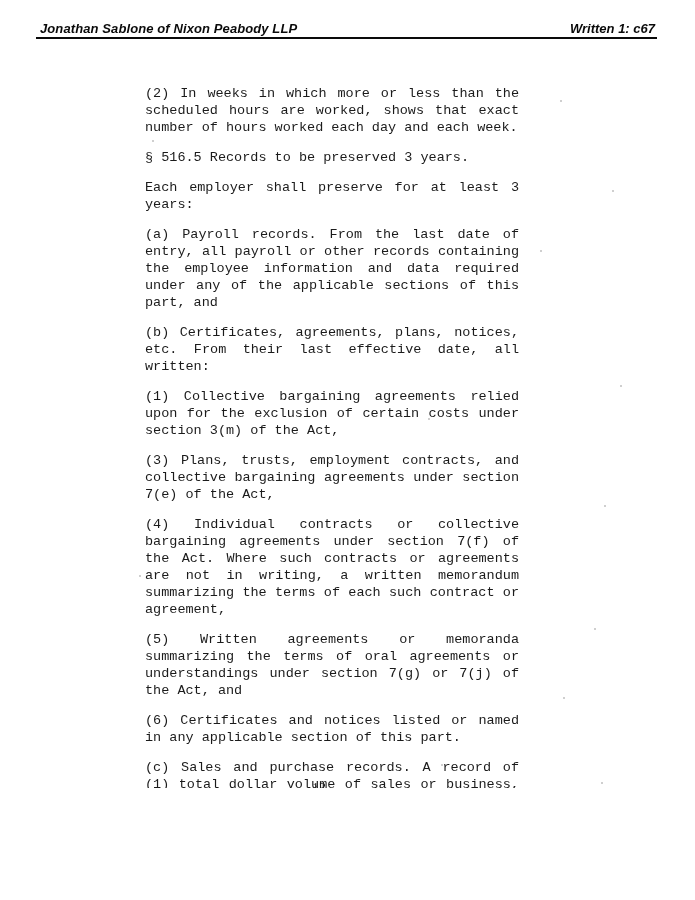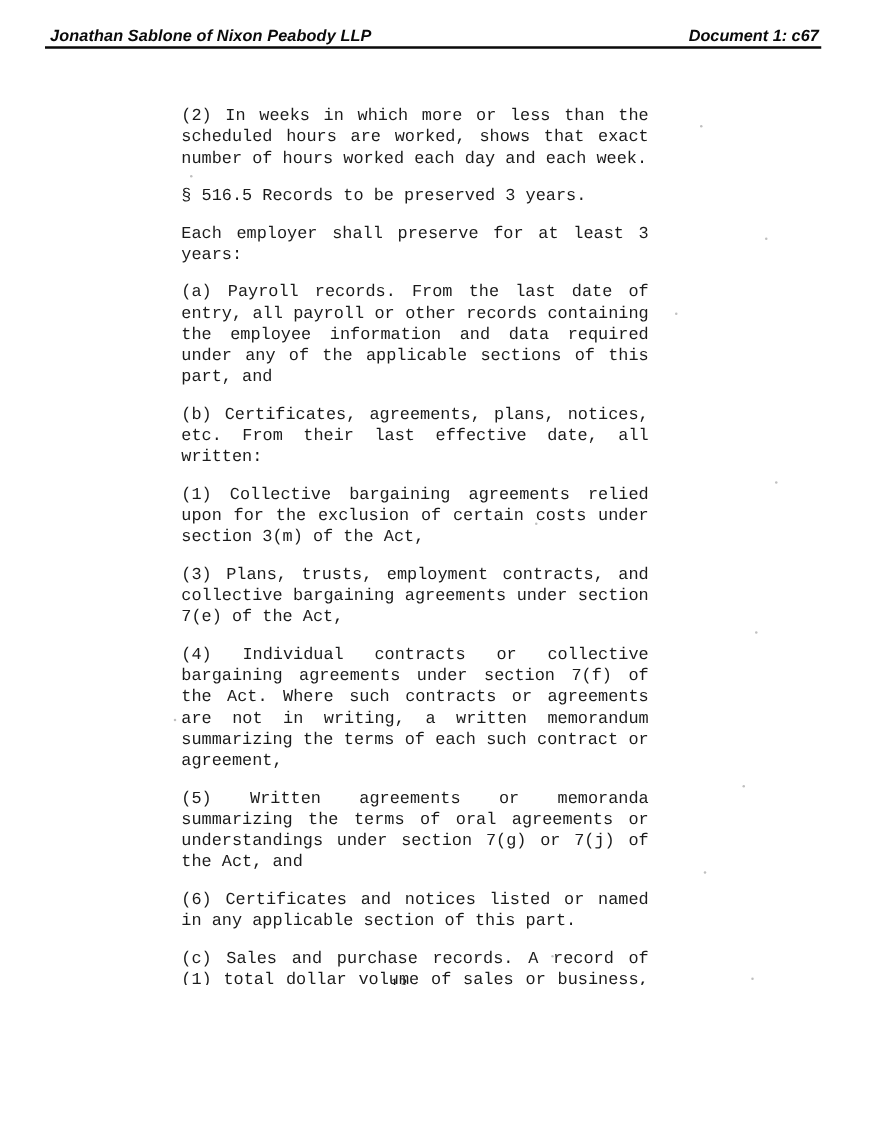--- a/index.html
+++ b/index.html
@@ -120,21 +120,21 @@
   .s12 { left: 601px; top: 782px; }
   .s13 { left: 253px; top: 793px; }
 </style>
 </head>
 <body>
 
 <div class="page">
 
   <div class="header-left">Jonathan Sablone of Nixon Peabody LLP</div>
 
-  <div class="header-right">Document 1: c67</div>
+  <div class="header-right">Written 1: c67</div>
 
   <div class="header-rule"></div>
 
   <div class="doc-body">
     <p>(2) In weeks in which more or less than the scheduled hours are worked, shows that exact number of hours worked each day and each week.</p>
     <p>§ 516.5 Records to be preserved 3 years.</p>
     <p>Each employer shall preserve for at least 3 years:</p>
     <p>(a) Payroll records.  From the last date of entry, all payroll or other records containing the employee information and data required under any of the applicable sections of this part, and</p>
     <p>(b) Certificates, agreements, plans, notices, etc. From their last effective date, all written:</p>
     <p>(1) Collective bargaining agreements relied upon for the exclusion of certain costs under section 3(m) of the Act,</p>

